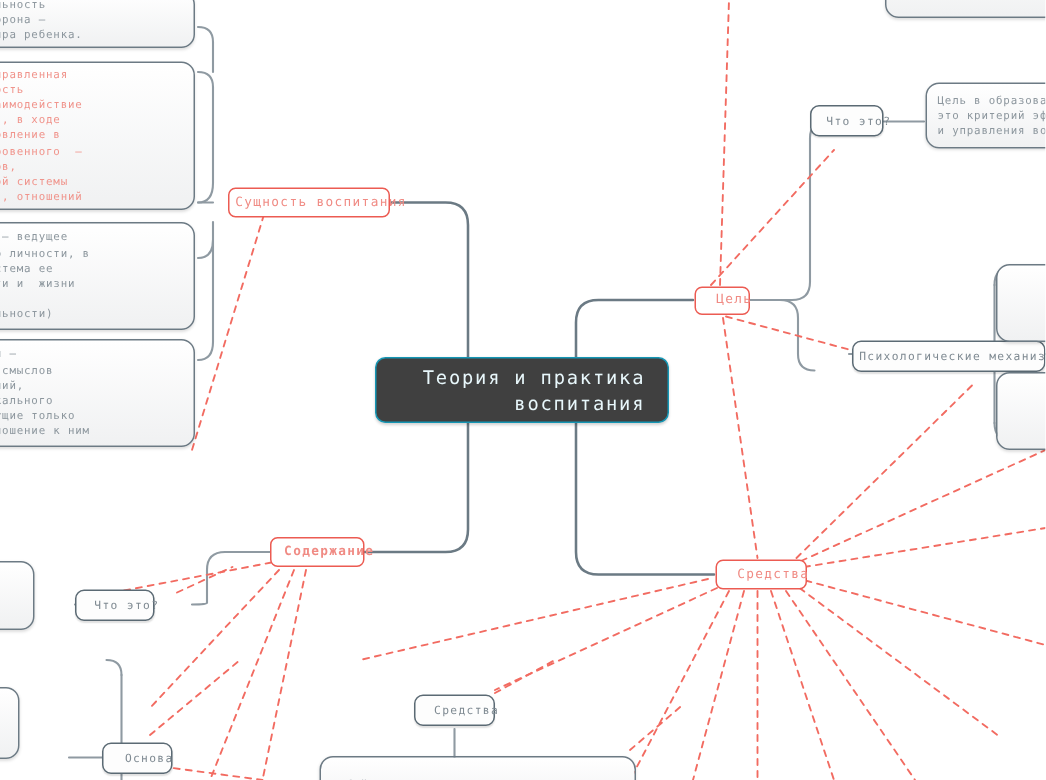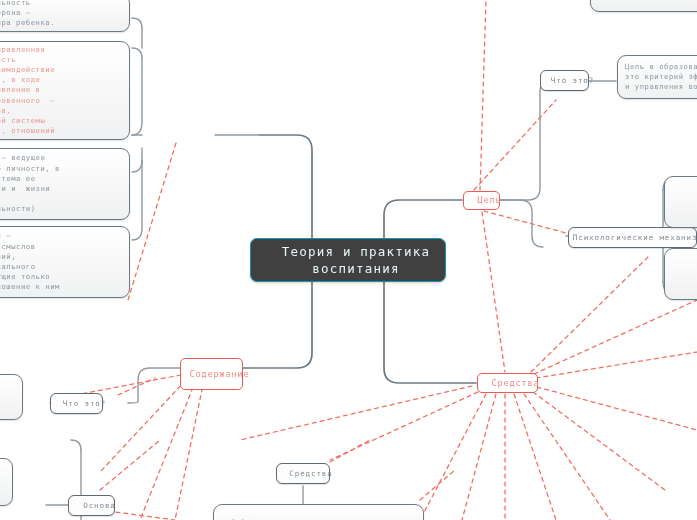--- a/index.html
+++ b/index.html
@@ -24,21 +24,21 @@
     width: 697px;
     height: 520px;
     pointer-events: none;
   }
   .node {
     position: absolute;
     box-sizing: border-box;
     display: flex;
     align-items: center;
     justify-content: center;
-    text-align: center;
+    text-align: right;
     white-space: pre;
     letter-spacing: 0.6px;
     padding-left: 16px;
   }
 
   
   .node.root {
     background: #404040;
     border: 1px solid #1596b4;
     border-radius: 7px;
@@ -181,24 +181,25 @@
 
       <path d="M100,490 L160,440"></path>
       <path d="M100,510 L175,520"></path>
       <path d="M118,395 L155,378"></path>
     </g>
   </svg>
 
   <div class="node root" style="left:250px; top:238px; width:196px; height:44px;">Теория и практика
 воспитания</div>
 
+  <div class="node pill" style="left:152px; top:125px; width:108px; height:20px;">Сущность воспитания</div>
 
   <div class="node pill" style="left:463px; top:191px; width:37px; height:19px;">Цель</div>
 
-  <div class="node pill" style="left:180px; top:358px; width:63px; height:32px;">Содержание</div>
+  <div class="node pill" style="left:180px; top:358px; width:63px; height:20px;font-weight:bold;">Содержание</div>
 
   <div class="node pill" style="left:477px; top:373px; width:61px; height:20px;">Средства</div>
 
   <div class="node gray" style="left:540px; top:70px; width:49px; height:21px;">Что это?</div>
 
   <div class="node gray" style="left:568px; top:227px; width:129px; height:21px;">Психологические механизмы</div>
 
   <div class="node gray" style="left:50px; top:393px; width:53px; height:21px;">Что это?</div>
 
   <div class="node gray" style="left:68px; top:495px; width:47px; height:21px;">Основа</div>

